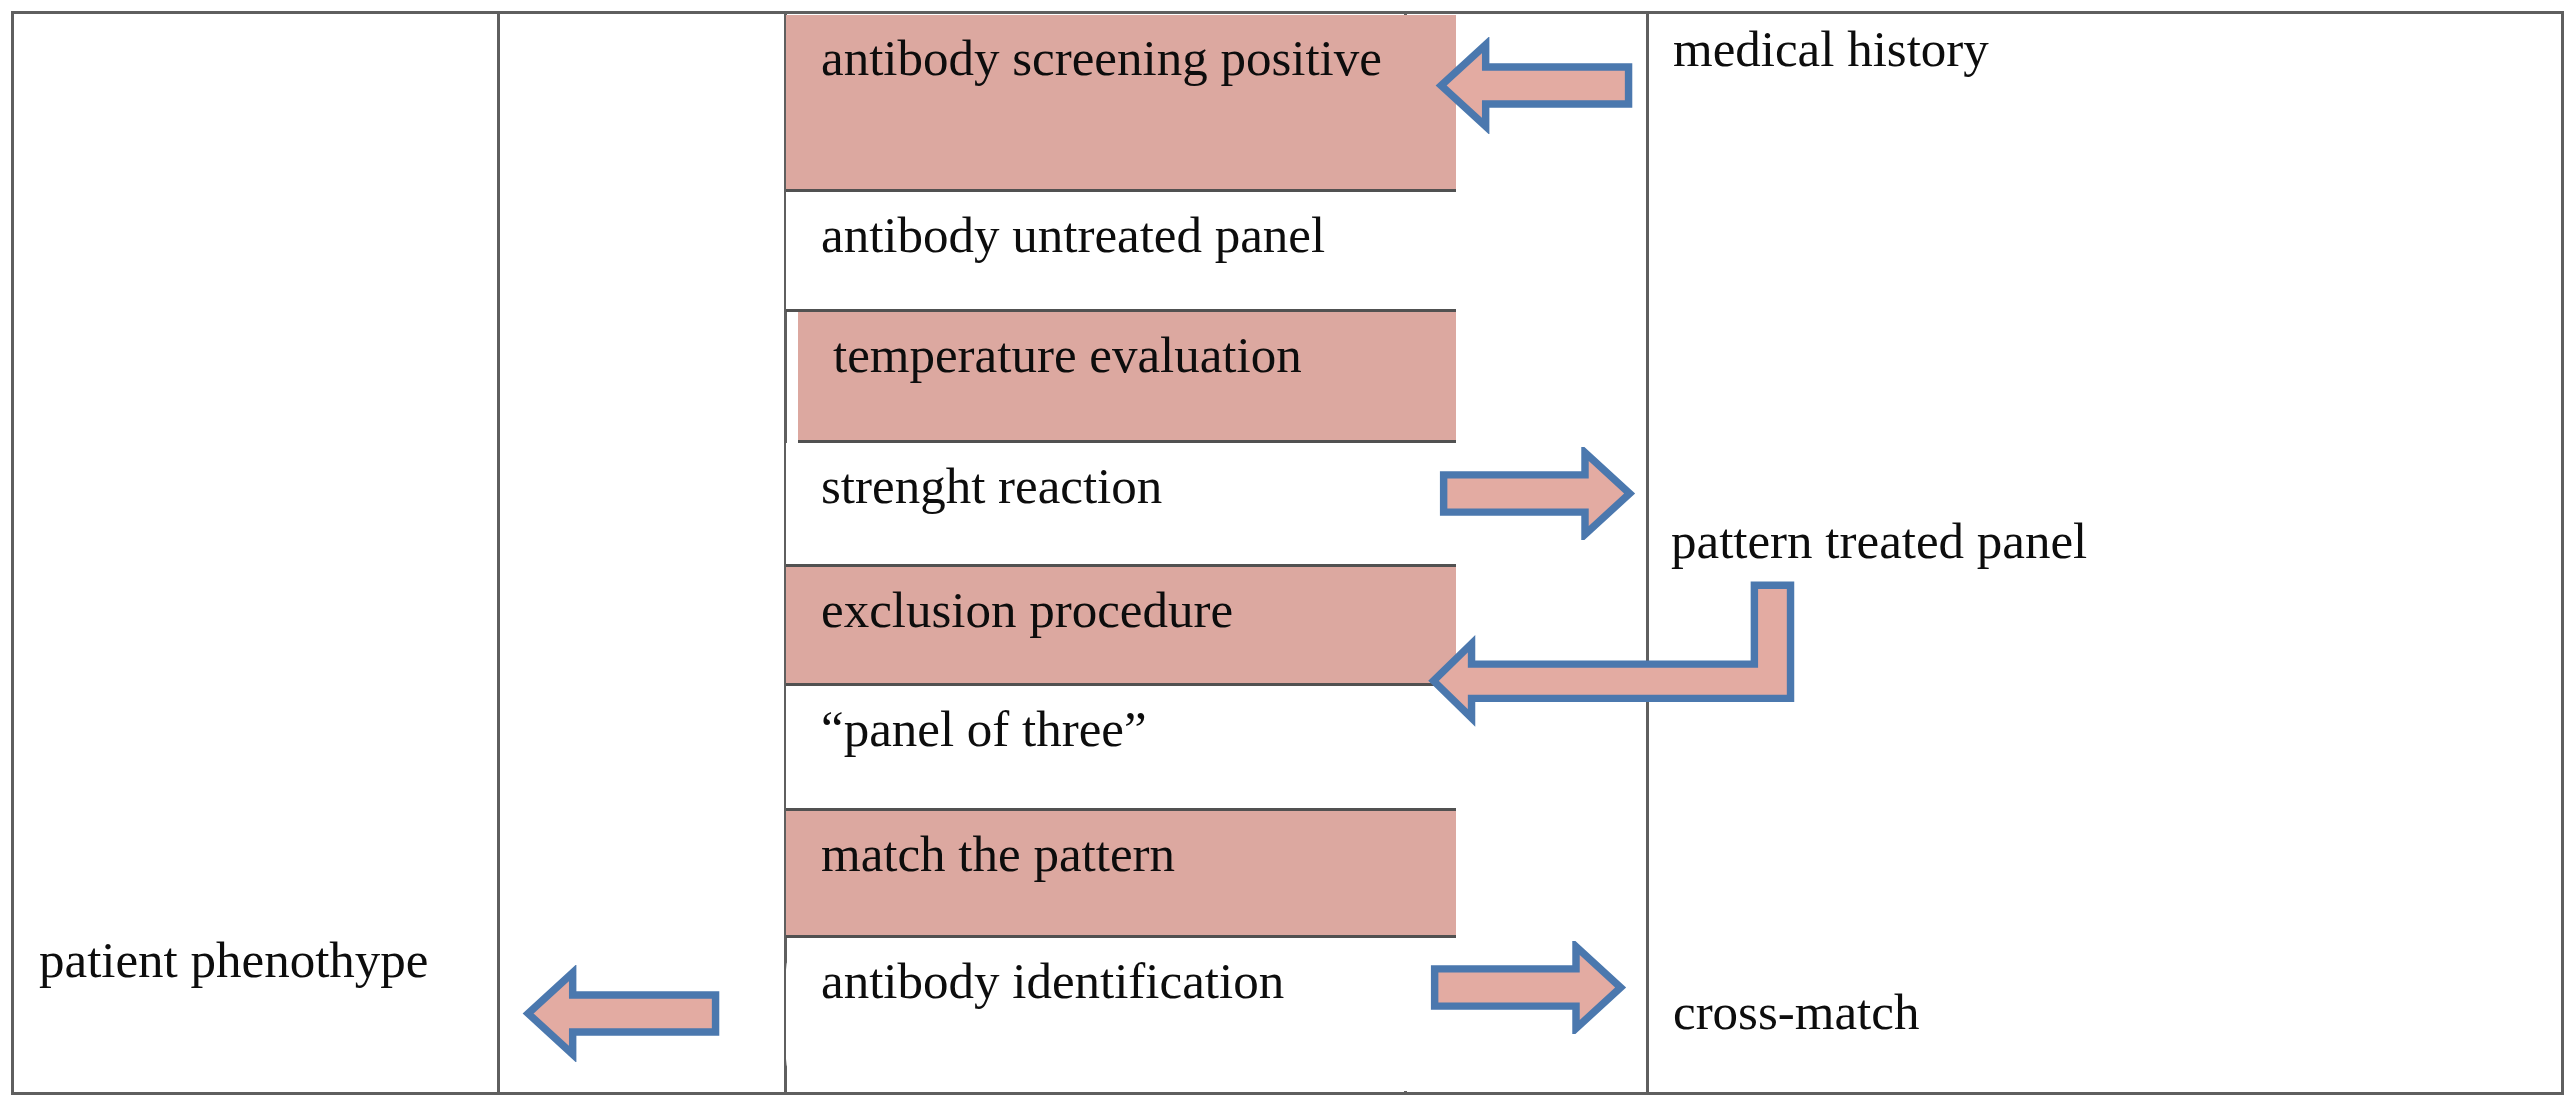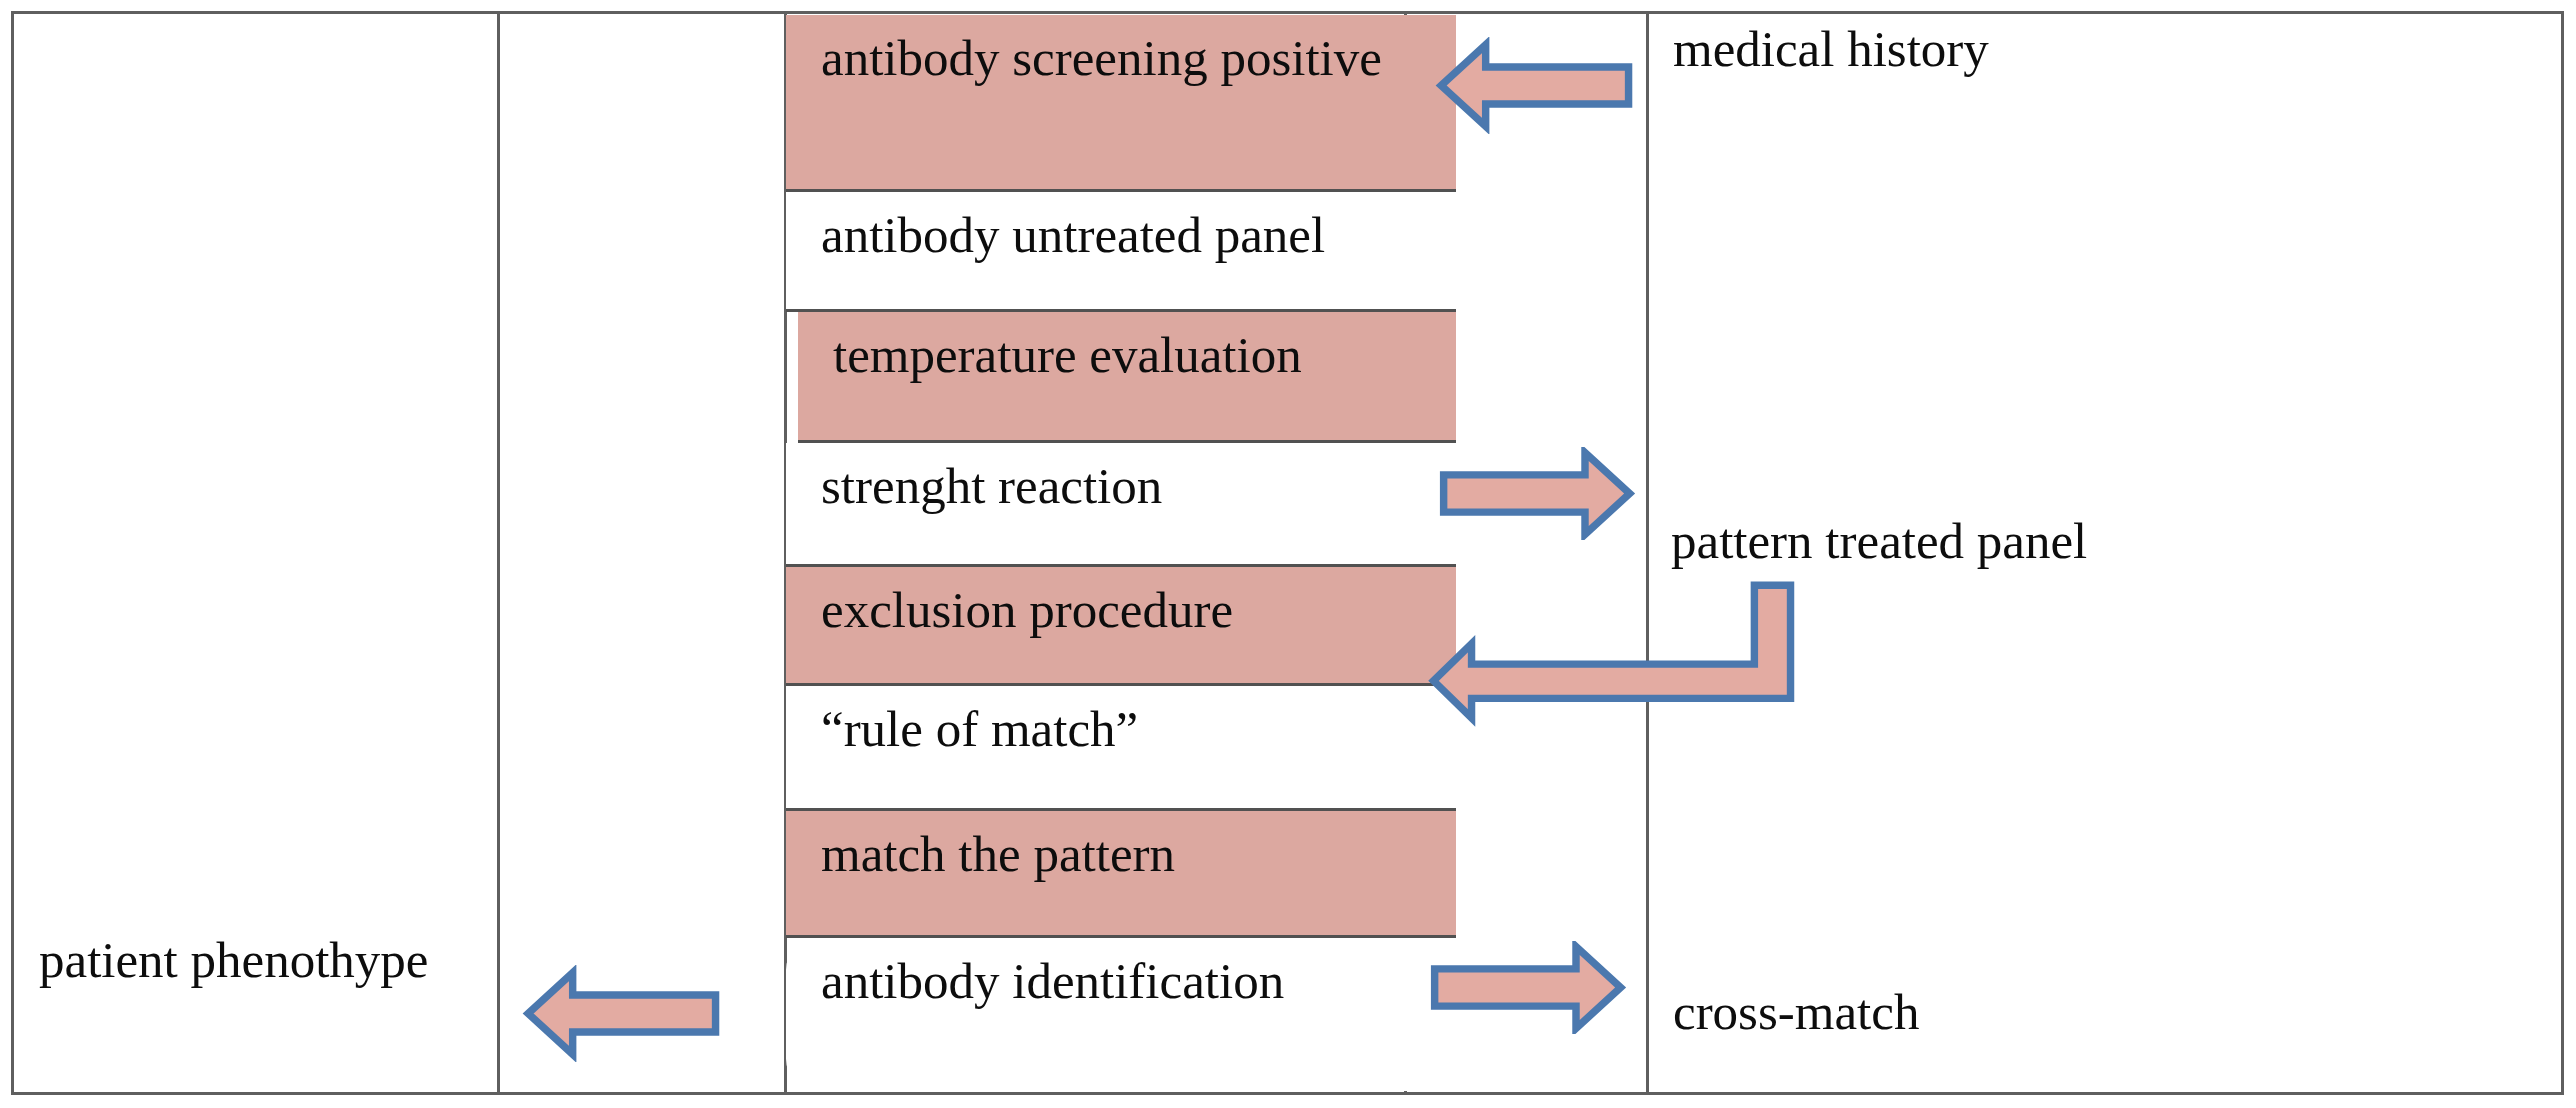--- a/index.html
+++ b/index.html
@@ -88,21 +88,21 @@
   <div class="vline v4"></div>
 
   <div class="label lbl-patient">patient phenothype</div>
 
   <div class="stack">
     <div class="cell pink justified c1">antibody screening positive</div>
     <div class="cell c2">antibody untreated panel</div>
     <div class="cell pink c3">temperature evaluation</div>
     <div class="cell c4">strenght reaction</div>
     <div class="cell pink c5">exclusion procedure</div>
-    <div class="cell c6">“rule of match”</div>
+    <div class="cell c6">“panel of three”</div>
     <div class="cell pink c7">match the pattern</div>
     <div class="cell last c8">antibody identification</div>
   </div>
 
   <div class="label lbl-medical">medical history</div>
   <div class="label lbl-treated">pattern treated panel</div>
   <div class="label lbl-cross">cross-match</div>
 
   <svg class="arrow a1" viewBox="0 0 222 104">
     <polygon points="12,52 60,8 60,32 214,32 214,72 60,72 60,96" fill="#e3aba2" stroke="#4b78ae" stroke-width="8" stroke-linejoin="miter"></polygon>

